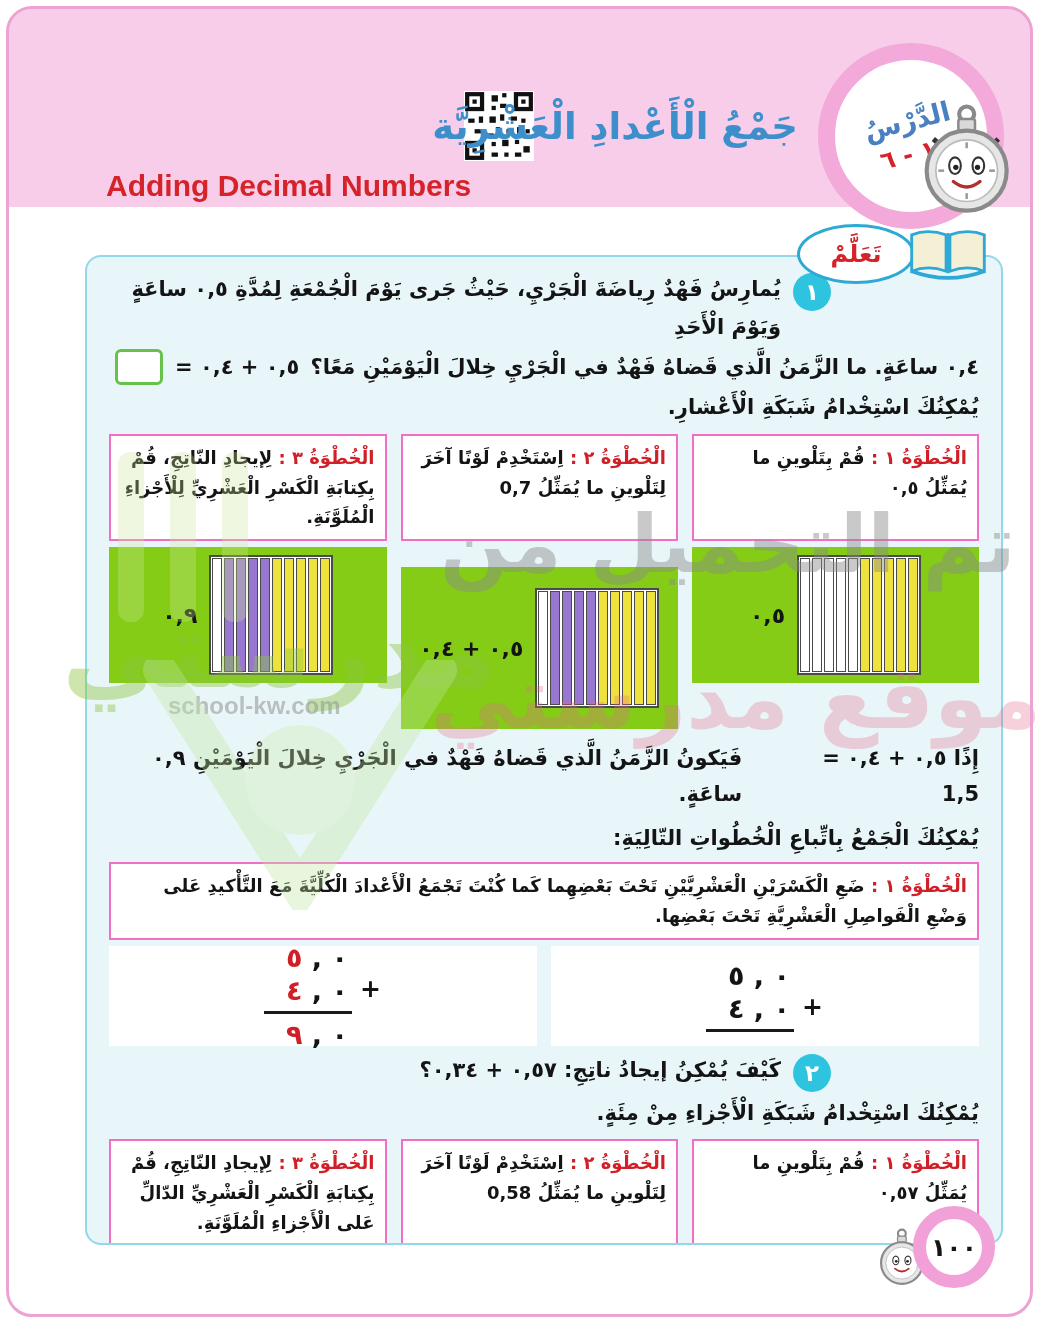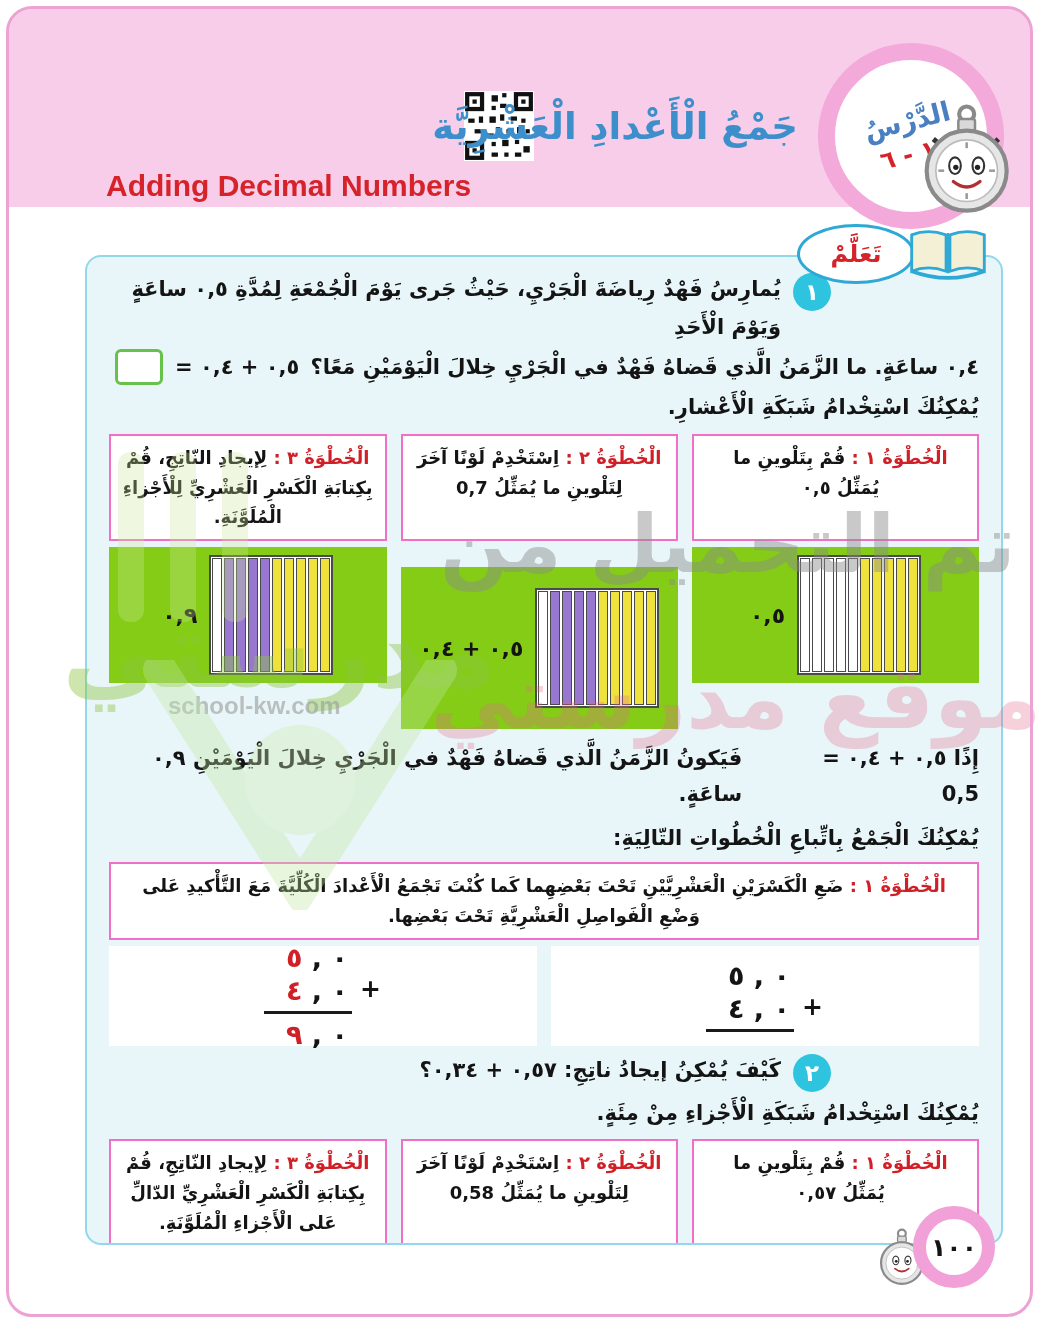--- a/index.html
+++ b/index.html
@@ -37,21 +37,21 @@
   .prob-head.indent{margin-left:0;margin-right:148px;}
   .num-badge{flex:0 0 auto;width:38px;height:38px;border-radius:50%;background:#2ec4e0;color:#fff;
              font-size:23px;font-weight:bold;display:flex;align-items:center;justify-content:center;margin-top:2px;}
   .ptext{line-height:1.8;}
   .line2row{display:flex;justify-content:space-between;align-items:center;margin-top:2px;}
   .eq-group{display:flex;align-items:center;gap:12px;margin-left:6px;}
   .answer-box{width:42px;height:30px;background:#fff;border:3px solid #66c24a;border-radius:6px;display:inline-block;}
   .hint{margin-top:4px;line-height:1.7;}
 
   .steps-row{display:flex;gap:14px;margin-top:8px;align-items:stretch;}
-  .step-box{background:#fff;border:2.5px solid #f16fc7;padding:7px 10px;text-align:center;
+  .step-box{background:#fff;border:2.5px solid #f16fc7;padding:7px 10px;text-align:right;
             font-size:18px;line-height:1.65;box-sizing:border-box;}
   .step-label{color:#d01f26;}
   .w1{flex:0 0 287px;padding-left:20px;} .w2{flex:1;} .w3{flex:1;}
 
   .grids-row{display:flex;gap:14px;margin-top:6px;align-items:stretch;}
   .grid-panel{background:#84cc16;display:flex;align-items:center;justify-content:center;gap:12px;box-sizing:border-box;}
   .gp1{flex:0 0 287px;height:136px;} .gp2{flex:1;height:162px;margin-top:20px;} .gp3{flex:1;height:136px;}
   .grid-label{font-size:22px;font-weight:bold;color:#141414;white-space:nowrap;}
 
   .tenths{display:grid;grid-template-columns:repeat(10,1fr);gap:2px;direction:ltr;
@@ -250,21 +250,21 @@
             <div class="cell" style="background: rgb(240, 226, 60);"></div>
             <div class="cell" style="background: rgb(240, 226, 60);"></div>
             <div class="cell" style="background: rgb(240, 226, 60);"></div>
             <div class="cell" style="background: rgb(240, 226, 60);"></div>
           </div>
         <div class="grid-label">٠,٩</div>
       </div>
     </div>
 
     <div class="result-line">
-      <span>إِذًا ٠,٥ + ٠,٤ = 0,5</span>
+      <span>إِذًا ٠,٥ + ٠,٤ = 1,5</span>
       <span>فَيَكونُ الزَّمَنُ الَّذي قَضاهُ فَهْدٌ في الْجَرْيِ خِلالَ الْيَوْمَيْنِ ٠,٩ ساعَةٍ.</span>
     </div>
     <div class="follow-line">يُمْكِنُكَ الْجَمْعُ بِاتِّباعِ الْخُطُواتِ التّالِيَةِ:</div>
 
     <div class="addsteps-row">
       <div class="step-box w2">
         <span class="step-label">الْخُطْوَةُ ١ :</span>
         <span>ضَعِ الْكَسْرَيْنِ الْعَشْرِيَّيْنِ تَحْتَ بَعْضِهِما كَما كُنْتَ تَجْمَعُ الْأَعْدادَ الْكُلِّيَّةَ مَعَ التَّأْكيدِ عَلى وَضْعِ الْفَواصِلِ الْعَشْرِيَّةِ تَحْتَ بَعْضِها.</span>
       </div>
     </div>

